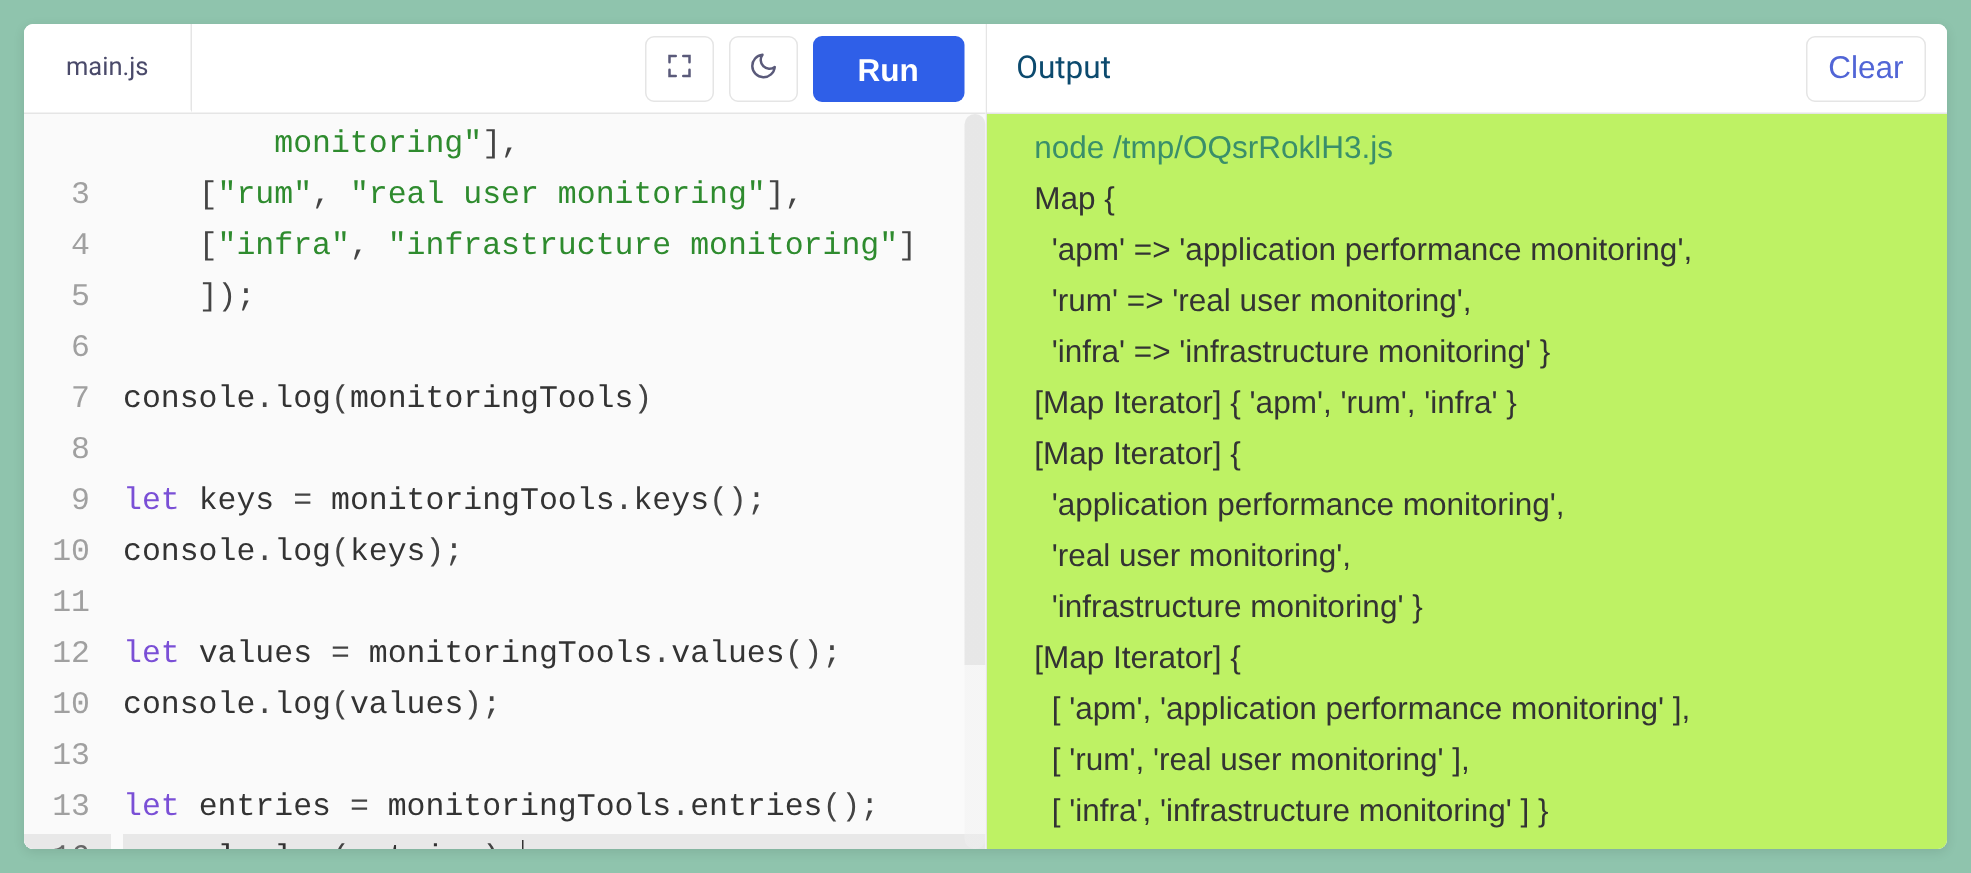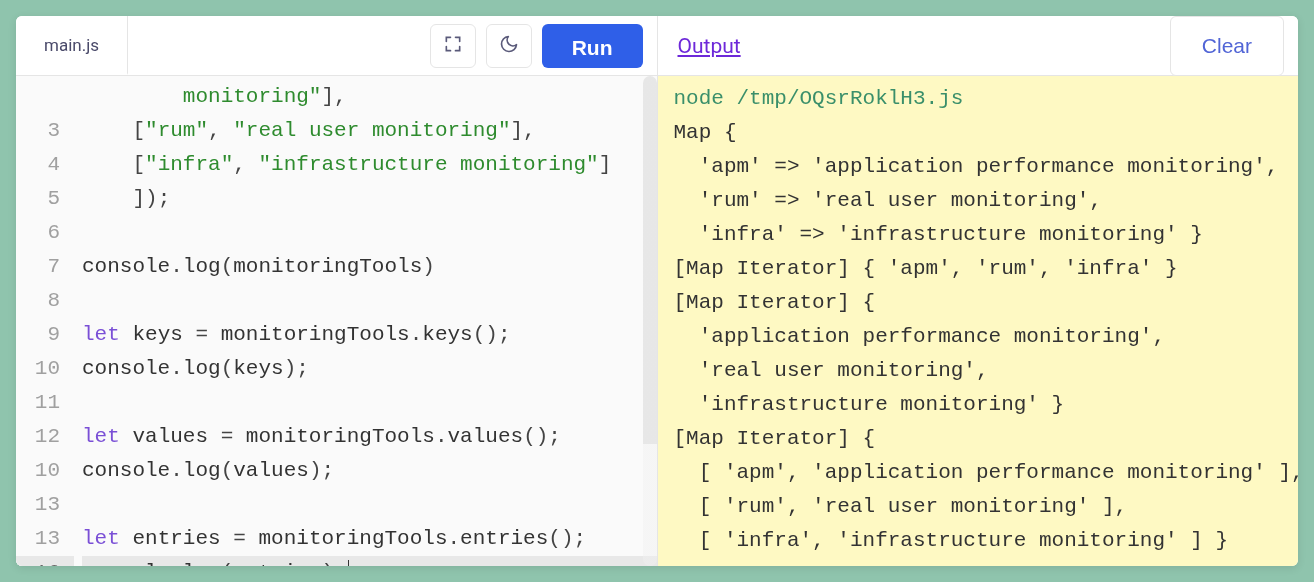--- a/index.html
+++ b/index.html
@@ -66,27 +66,26 @@
     background: #2f5fe8;
     color: #fff;
     border: none;
     border-radius: 6px;
     font-size: 21px;
     font-weight: 600;
     cursor: pointer;
   }
   .output-title {
     font-size: 21px;
-    color: #6d28d9;
+    color: #0c4a6e;
     padding-left: 20px;
-    text-decoration: underline;
   }
   .clear-btn {
-    height: 60px;
-    padding: 0 31px;
+    height: 44px;
+    padding: 0 14px;
     border: 1px solid #e5e5e5;
     background: #fff;
     border-radius: 6px;
     color: #5165d6;
     font-size: 21px;
     cursor: pointer;
     margin-left: 12px;
   }
   .editor-area {
     flex: 1;
@@ -135,28 +134,28 @@
     right: 0;
     top: 0;
     bottom: 0;
     width: 14px;
     background: linear-gradient(#d0d0d0 0 75%, #f0f0f0 75% 100%);
     border-radius: 7px;
     opacity: 0.45;
   }
   .output-area {
     flex: 1;
-    padding: 6px 16px;
-    font-family: Liberation Mono, monospace;
+    padding: 6px 32px;
+    font-family: Liberation Sans, sans-serif;
     font-size: 21px;
     line-height: 34px;
     white-space: pre;
     color: #333;
     overflow: hidden;
-    background: #fef9c3;
+    background: #bef264;
   }
   .cmd { color: #3a8f6a; }
 </style>
 </head>
 <body>
 
 <div class="window">
 
   <div class="pane left">
     <div class="toolbar">

